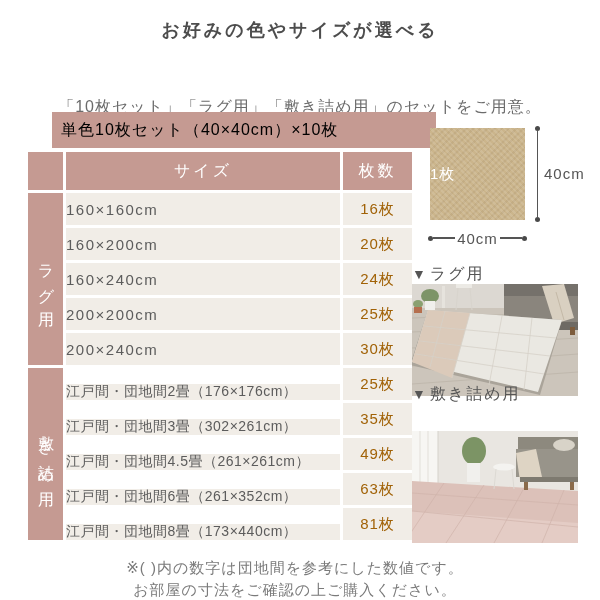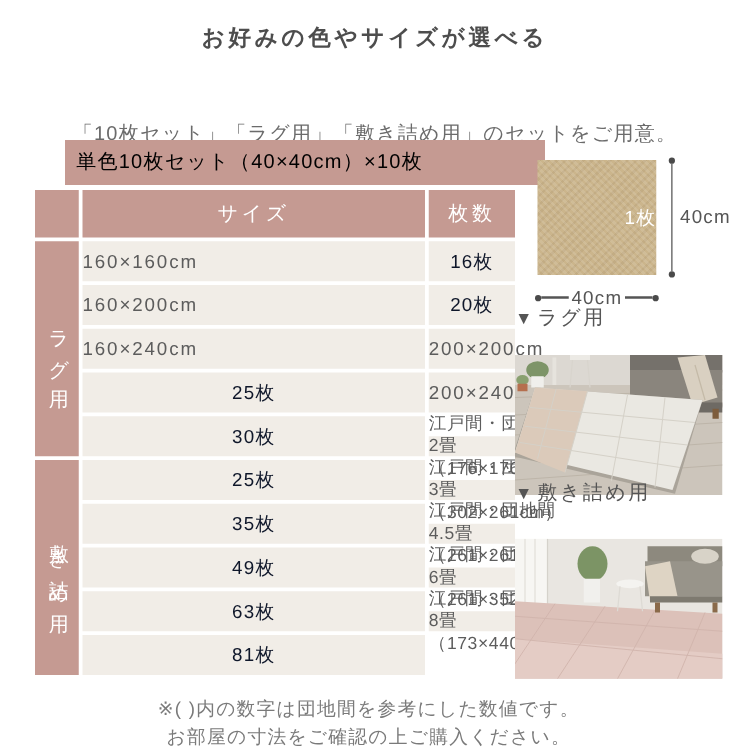--- a/index.html
+++ b/index.html
@@ -48,31 +48,31 @@
   }
   .g1{ grid-row:2 / span 5; }
   .g2{ grid-row:7 / span 5; }
   .cell-size{
     background:#f1ede7; display:flex; align-items:center;
     font-size:15px; letter-spacing:1.5px; color:#5c5c5c;
   }
   .cell-size.small{ font-size:14px; letter-spacing:0.5px;margin-top:16px; }
   .cell-count{
     background:#f1ede7; display:flex; align-items:center; justify-content:center;
-    font-size:15px; letter-spacing:1px; color:#0f172a;
+    font-size:15px; letter-spacing:1px; color:#a16207;
   }
   
   .tile-figure{ position:absolute; left:412px; top:112px; width:166px; height:140px; }
   .tile-swatch{
     position:absolute; left:18px; top:16px; width:95px; height:92px;
     background-color:#cbb58c;
     background-image:
       repeating-linear-gradient(45deg, rgba(255,255,255,.10) 0 2px, transparent 2px 4px),
       repeating-linear-gradient(-45deg, rgba(120,95,60,.10) 0 2px, transparent 2px 5px);
-    display:flex; align-items:center; justify-content:flex-end;
+    display:flex; align-items:center; justify-content:flex-start;
   }
   .tile-swatch span{ color:#ffffff; font-size:15px; letter-spacing:1px; }
   .dim-v{
     position:absolute; left:123px; top:14px; height:96px; width:5px;
     display:flex; flex-direction:column; align-items:center;
   }
   .dim-v .line{ width:1.5px; flex:1; background:#555555; }
   .dot{ width:5px; height:5px; border-radius:50%; background:#4a4a4a; flex:none; }
   .dim-v-label{
     position:absolute; left:132px; top:53px; font-size:15px; color:#555555; letter-spacing:1px;
@@ -81,21 +81,21 @@
     position:absolute; left:16px; top:119px; width:99px; height:14px;
     display:flex; align-items:center;
   }
   .dim-h .line{ height:1.5px; flex:1; background:#555555; }
   .dim-h-label{ font-size:15px; color:#555555; letter-spacing:1px; padding:0 2px; }
   
   .photo-label{
     position:absolute; left:412px; font-size:16px; color:#555555; letter-spacing:2px;
   }
   .photo-label .tri{ font-size:14px; margin-right:2px; }
-  .lbl-rug{ top:244px; }
+  .lbl-rug{ top:264px; }
   .lbl-tatami{ top:384px;text-align:center; }
   .photo{ position:absolute; left:412px; width:166px; height:112px; }
   .ph-rug{ top:284px; }
   .ph-tatami{ top:431px; }
   .photo svg{ display:block; width:166px; height:112px; }
   
   .footnote{
     position:absolute; top:557px; left:0; width:590px;
     text-align:center; font-size:15px; color:#7a7a7a;
     letter-spacing:1px; line-height:1.45;
@@ -113,20 +113,21 @@
   <div class="cell-stub"></div>
   <div class="cell-head">サイズ</div>
   <div class="cell-head">枚数</div>
 
   <div class="cell-group g1">ラグ用</div>
   <div class="cell-size">160×160cm</div>
   <div class="cell-count">16枚</div>
   <div class="cell-size">160×200cm</div>
   <div class="cell-count">20枚</div>
   <div class="cell-size">160×240cm</div>
+  <div class="cell-count">24枚</div>
   <div class="cell-size">200×200cm</div>
   <div class="cell-count">25枚</div>
   <div class="cell-size">200×240cm</div>
   <div class="cell-count">30枚</div>
 
   <div class="cell-group g2">敷き詰め用</div>
   <div class="cell-size small">江戸間・団地間2畳（176×176cm）</div>
   <div class="cell-count">25枚</div>
   <div class="cell-size small">江戸間・団地間3畳（302×261cm）</div>
   <div class="cell-count">35枚</div>

